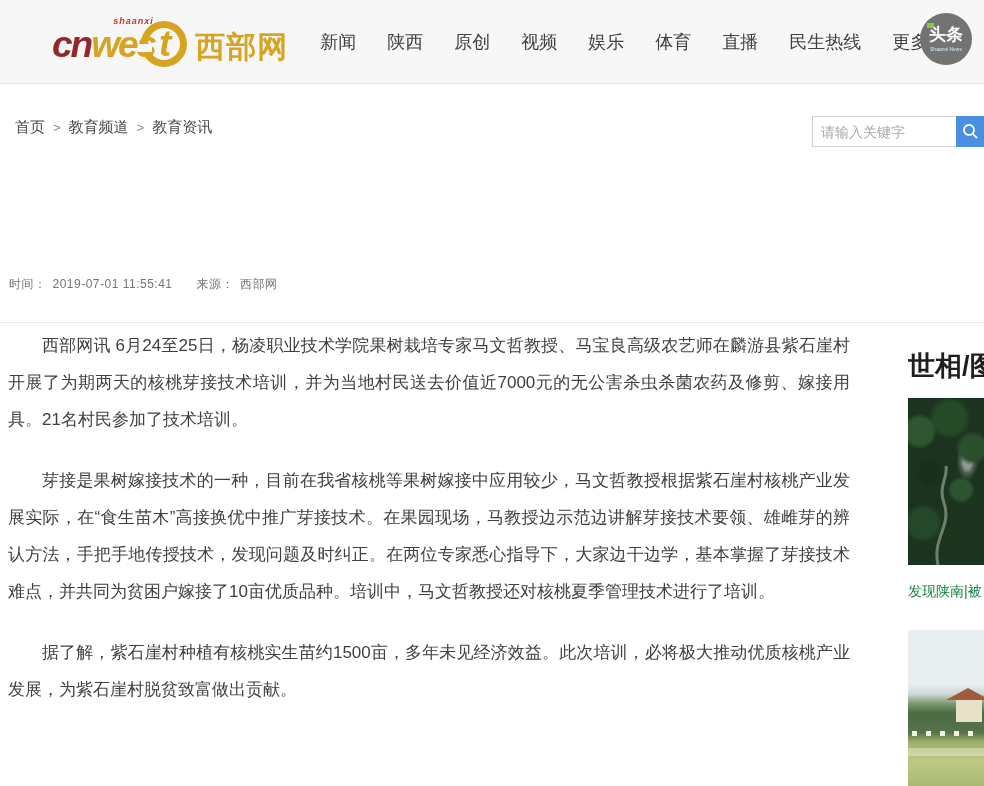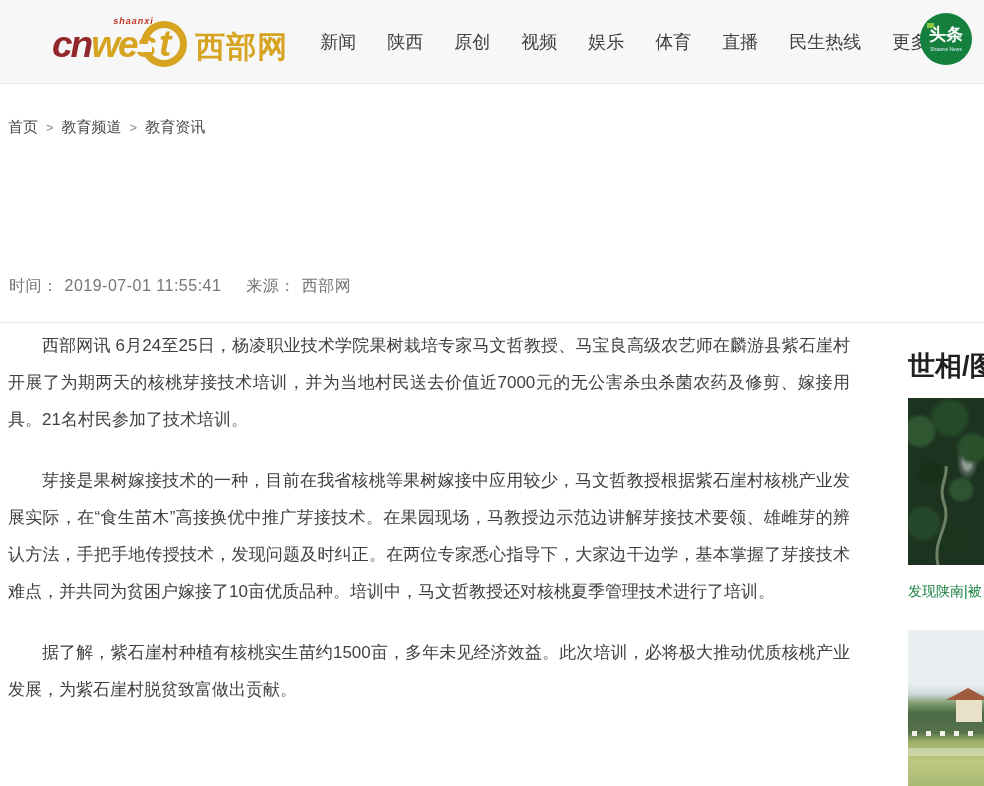--- a/index.html
+++ b/index.html
@@ -17,44 +17,44 @@
   .logo-shaanxi { position:absolute; top:-9px; left:10px; font-size:9px; font-style:italic; font-weight:bold; color:#c0392b; letter-spacing:1px;margin-left:12px; }
   .logo-ring { position:relative; width:46px; height:46px; border:7px solid #d7a422; border-radius:50%;
                margin-left:-14px; margin-bottom:-4px; display:flex; align-items:center; justify-content:center; }
   .logo-ring::after { content:""; position:absolute; left:-10px; top:16px; width:14px; height:8px; background:#f7f7f8; }
   .logo-site { font-size:30px; font-weight:bold; color:#d7a422; margin-left:8px; line-height:1.05; letter-spacing:1px; }
 
   .nav { display:flex; align-items:flex-start; margin-left:32px; gap:31px; }
   .nav-item { font-size:18px; color:#3f3f3f; cursor:pointer; white-space:nowrap; }
 
   .badge { position:absolute; right:12px; top:13px; width:52px; height:52px; border-radius:50%;
-           background:#15803d; color:#fff; display:flex; flex-direction:column; align-items:center; justify-content:center;
+           background:#737373; color:#fff; display:flex; flex-direction:column; align-items:center; justify-content:center;
            cursor:pointer; }
   .badge-main { font-size:17px; font-weight:bold; line-height:1; position:relative; }
   .badge-main::before { content:""; position:absolute; left:-2px; top:-3px; width:7px; height:5px; background:#8dc63f; }
   .badge-sub { font-size:5px; margin-top:3px; color:#d8ecf7; }
 
   
-  .crumb-row { position:absolute; top:118px; left:8px; display:flex; align-items:center; gap:8px;
+  .crumb-row { position:absolute; top:118px; left:15px; display:flex; align-items:center; gap:8px;
                font-size:15px; color:#4a4a4a; }
   .crumb-link { cursor:pointer; }
   .crumb-sep { color:#8a8a8a; font-size:13px; }
 
   .search { position:absolute; top:116px; right:0; display:flex; align-items:stretch; height:31px; }
   .search-input { width:144px; height:31px; border:1px solid #cfcfcf; border-right:none; background:#fff;
                   font-size:14px; color:#333; padding:0 8px; outline:none;
                   font-family:"Liberation Sans","DejaVu Sans",sans-serif; }
   .search-input::placeholder { color:#a9a9a9; }
   .search-btn { width:28px; height:31px; background:#4a90e2; border:none; display:flex; align-items:center;
                 justify-content:center; cursor:pointer; }
 
   
   .title { position:absolute; top:180px; left:7px; width:975px; font-size:39px; font-weight:bold;
            color:#1f1f1f; letter-spacing:0.5px; white-space:nowrap; }
-  .meta { position:absolute; top:276px; left:9px; font-size:16px; color:#757575; letter-spacing:0.5px; }
+  .meta { position:absolute; top:276px; left:9px; font-size:12px; color:#757575; letter-spacing:0.5px; }
   .meta span { margin-right:6px; }
   .divider { position:absolute; top:322px; left:0; width:984px; height:1px; background:#e9e9e9; }
 
   .article { position:absolute; top:327px; left:8px; width:842px; font-size:17px; line-height:37px;
              color:#404040; }
   .article p { text-indent:2em; margin-bottom:24px; text-align:justify; }
 
   
   .sidebar { position:absolute; left:908px; top:348px; width:76px; overflow:hidden; }
   .sb-title { font-size:27px; font-weight:bold; color:#1f1f1f; white-space:nowrap; }
@@ -120,20 +120,29 @@
   </div>
 
   <div class="crumb-row">
     <span class="crumb-link">首页</span>
     <span class="crumb-sep">&gt;</span>
     <span class="crumb-link">教育频道</span>
     <span class="crumb-sep">&gt;</span>
     <span class="crumb-link">教育资讯</span>
   </div>
 
+  <div class="search">
+    <input class="search-input" type="text" placeholder="请输入关键字" style="">
+    <button class="search-btn">
+      <svg width="17" height="17" viewBox="0 0 17 17">
+        <circle cx="7" cy="7" r="5" fill="none" stroke="#ffffff" stroke-width="1.8"></circle>
+        <line x1="10.8" y1="10.8" x2="15" y2="15" stroke="#ffffff" stroke-width="1.8"></line>
+      </svg>
+    </button>
+  </div>
 
 
   <div class="meta">
     <span>时间：</span><span>2019-07-01 11:55:41</span>
     <span style="margin-left:14px">来源：</span><span>西部网</span>
   </div>
 
   <div class="divider"></div>
 
   <div class="article">

